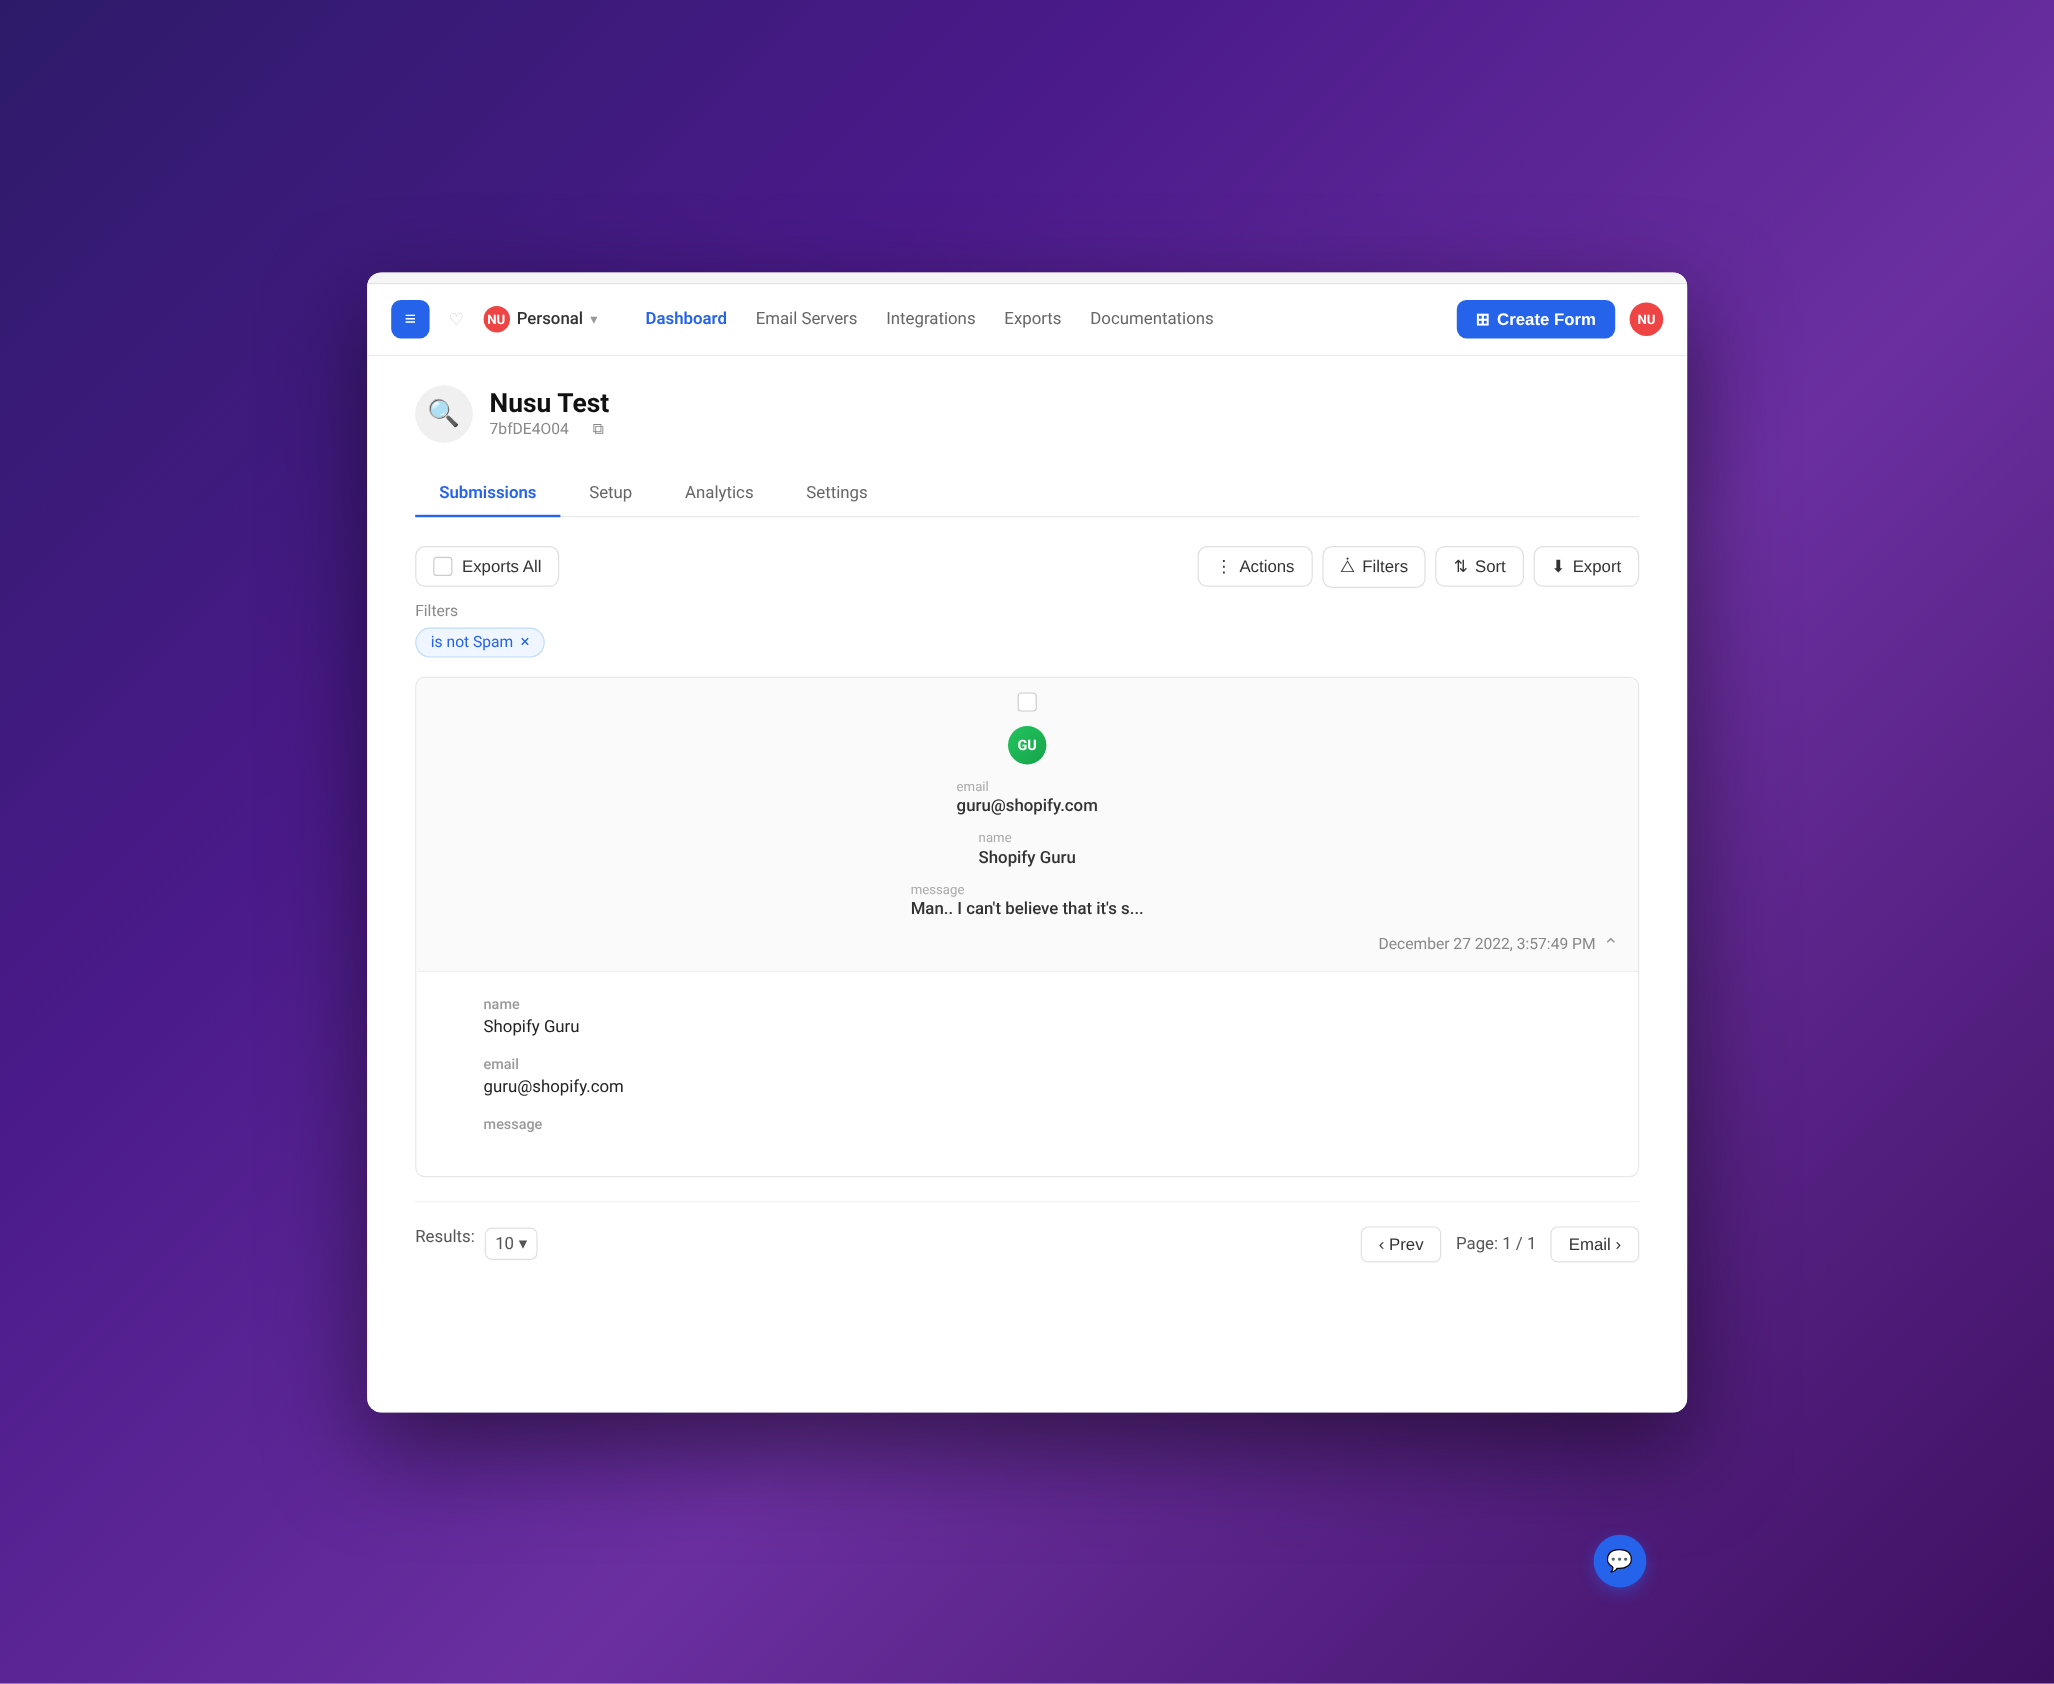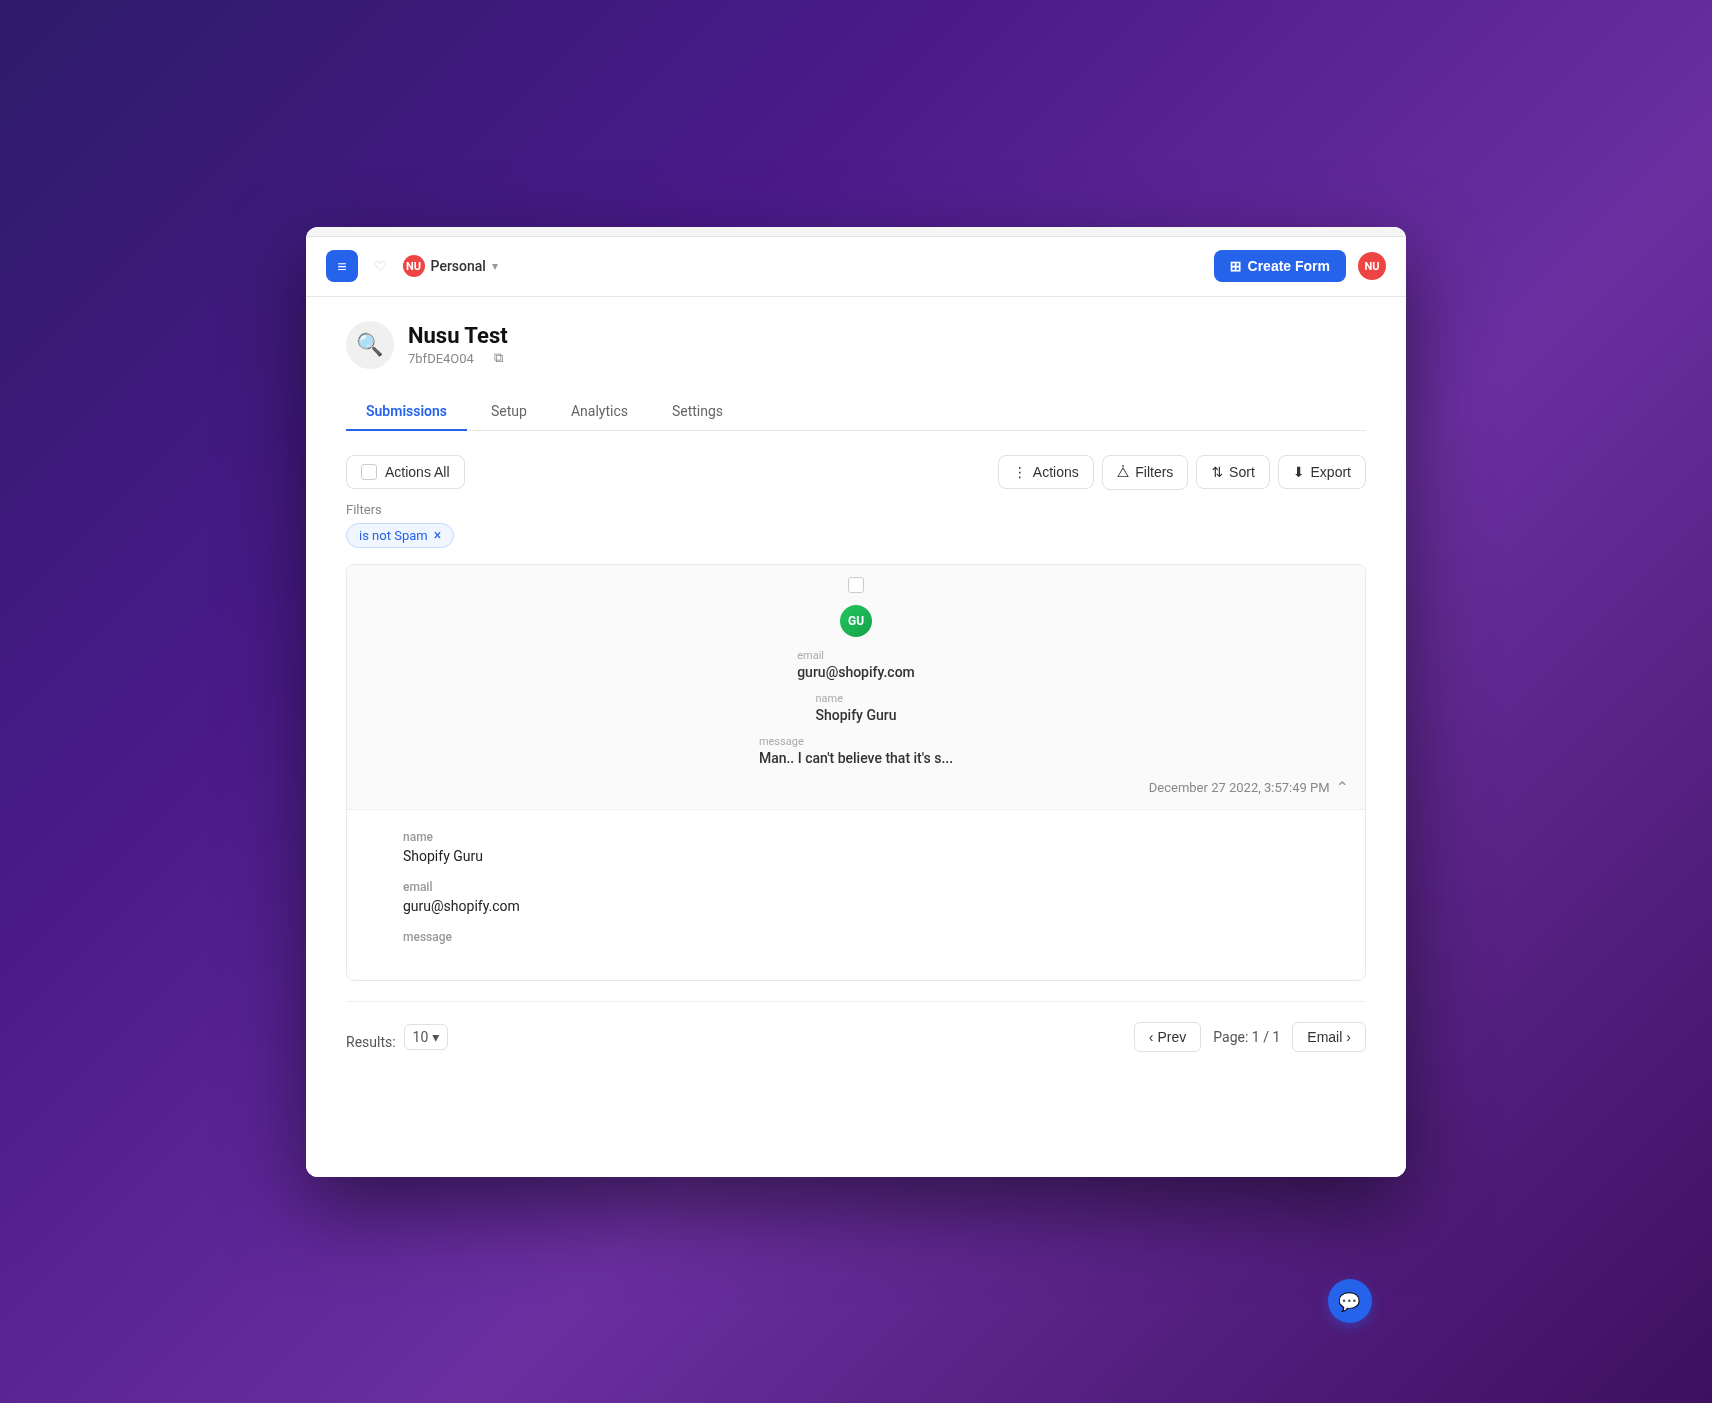--- a/index.html
+++ b/index.html
@@ -328,21 +328,21 @@
     .pagination {
       display: flex;
       align-items: center;
       justify-content: space-between;
       padding: 20px 0 0;
       border-top: 1px solid #f0f0f0;
       margin-top: 20px;
     }
     .results-control {
       display: flex;
-      align-items: flex-end;
+      align-items: flex-start;
       gap: 8px;
       font-size: 14px;
       color: #555;
     }
     .results-select {
       border: 1px solid #e0e0e0;
       border-radius: 6px;
       padding: 4px 8px;
       font-size: 14px;
       cursor: pointer;
@@ -411,20 +411,27 @@
   <div class="navbar">
     <div class="navbar-logo">
       <span>≡</span>
     </div>
     <span class="navbar-heart">♡</span>
     <div class="navbar-workspace">
       <span class="workspace-badge">NU</span>
       <span>Personal</span>
       <span class="navbar-chevron">▾</span>
     </div>
+    <nav class="navbar-nav">
+      <a class="nav-link active">Dashboard</a>
+      <a class="nav-link">Email Servers</a>
+      <a class="nav-link">Integrations</a>
+      <a class="nav-link">Exports</a>
+      <a class="nav-link">Documentations</a>
+    </nav>
     <div class="navbar-actions">
       <button class="create-form-btn">
         <span>⊞</span>
         <span>Create Form</span>
       </button>
       <div class="user-avatar-sm">NU</div>
     </div>
   </div>
 
   <div class="main-content">
@@ -445,21 +452,21 @@
     <div class="tabs">
       <div class="tab active">Submissions</div>
       <div class="tab">Setup</div>
       <div class="tab">Analytics</div>
       <div class="tab">Settings</div>
     </div>
 
     <div class="toolbar">
       <button class="select-all-btn">
         <div class="checkbox-placeholder"></div>
-        <span>Actions All</span>
+        <span>Exports All</span>
       </button>
       <div class="toolbar-right">
         <button class="toolbar-btn">
           <span>⋮</span>
           <span>Actions</span>
         </button>
         <button class="toolbar-btn">
           <span>⧊</span>
           <span>Filters</span>
         </button>

